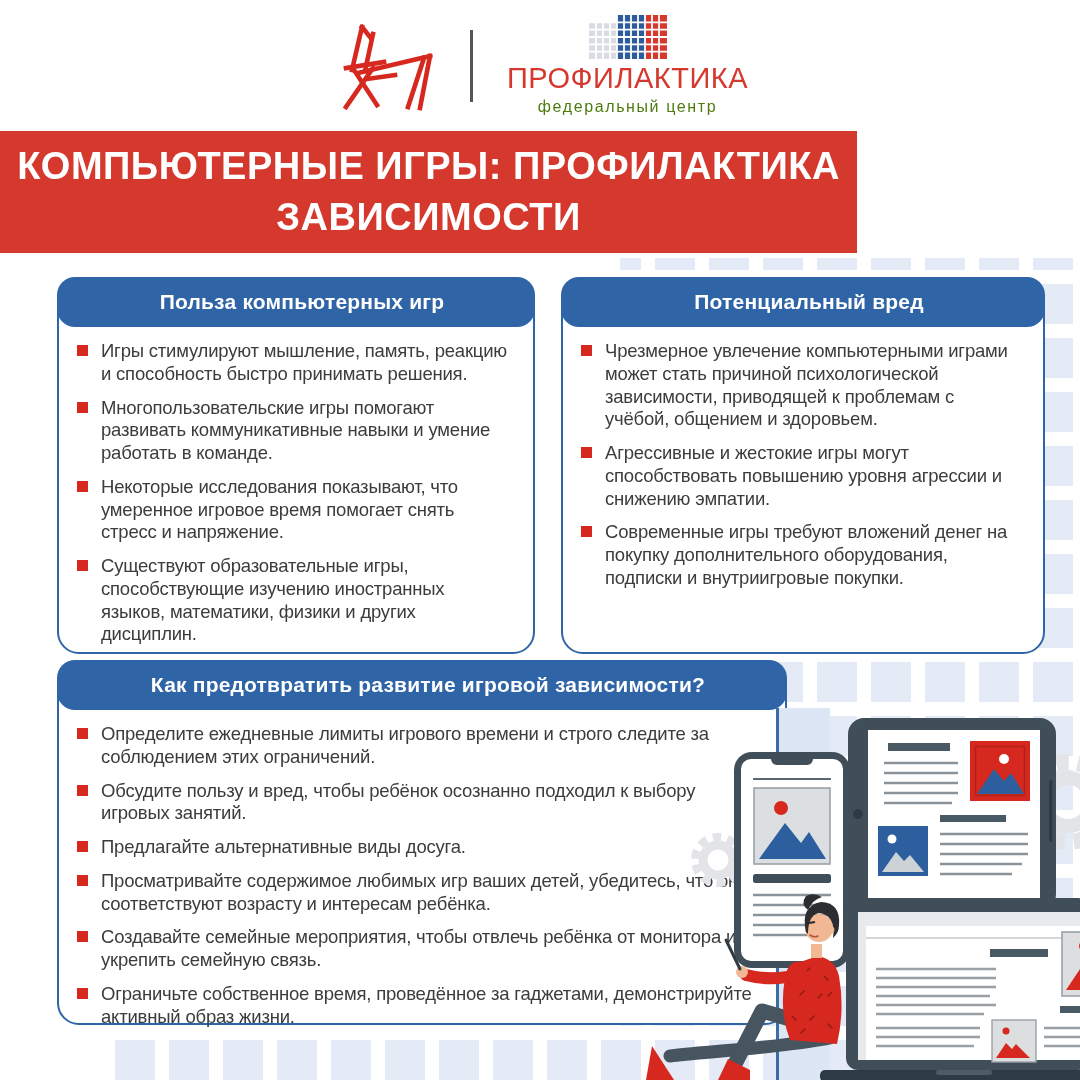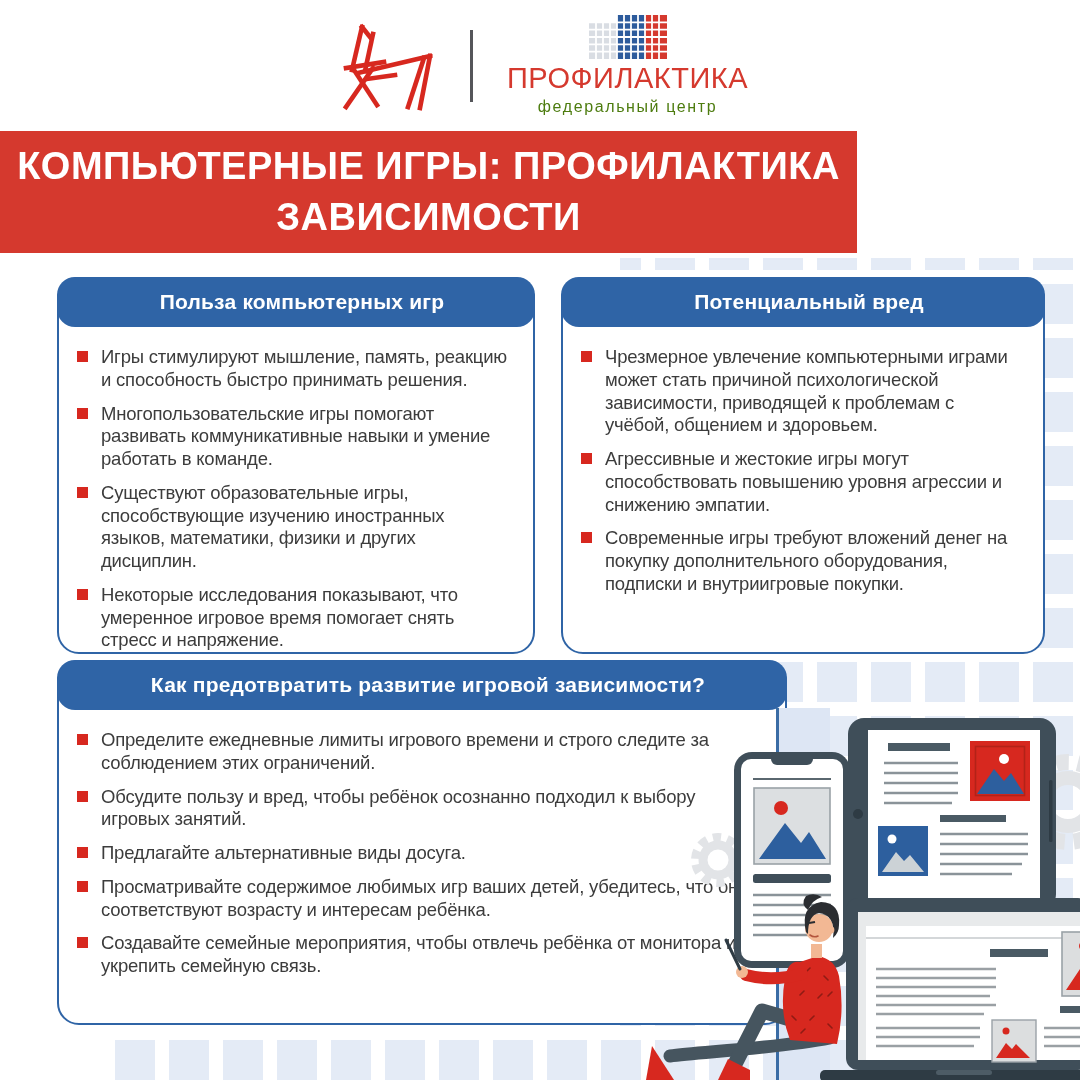--- a/index.html
+++ b/index.html
@@ -52,21 +52,21 @@
   .card {
     position: absolute;
     background: #ffffff;
     border: 2px solid #2f64a6;
     border-radius: 22px;
     z-index: 3;
   }
   .card-header {
     background: #2f64a6;
     border-radius: 18px;
-    margin: -2px -2px 6px -2px;
+    margin: -2px -2px 0 -2px;
     height: 50px;
     display: flex; align-items: center; justify-content: center; padding-left: 12px;
   }
   .card-title { color:#fff; font-weight: 700; font-size: 21px; letter-spacing: 0.2px; }
   .card-body { padding: 13px 20px 8px 18px; }
   ul.bullets { list-style: none; }
   ul.bullets li { display: flex; gap: 13px; margin-bottom: 11px; }
   .bullet-sq { flex: none; width: 11px; height: 11px; background: #d7281f; margin-top: 5px; }
   .item-text { font-size: 18.5px; line-height: 1.23; color: #3c3c3c; letter-spacing: -0.2px; }
   #card-benefits  { left: 57px;  top: 277px; width: 478px; height: 377px; }
@@ -141,25 +141,25 @@
         <li>
             <span class="bullet-sq"></span>
             <span class="item-text">Игры стимулируют мышление, память, реакцию и способность быстро принимать решения.</span>
           </li>
         <li>
             <span class="bullet-sq"></span>
             <span class="item-text">Многопользовательские игры помогают развивать коммуникативные навыки и умение работать в команде.</span>
           </li>
         <li>
             <span class="bullet-sq"></span>
+            <span class="item-text">Некоторые исследования показывают, что умеренное игровое время помогает снять стресс и напряжение.</span>
+          </li>
+        <li>
+            <span class="bullet-sq"></span>
             <span class="item-text">Существуют образовательные игры, способствующие изучению иностранных языков, математики, физики и других дисциплин.</span>
-          </li>
-        <li>
-            <span class="bullet-sq"></span>
-            <span class="item-text">Некоторые исследования показывают, что умеренное игровое время помогает снять стресс и напряжение.</span>
           </li>
       </ul>
     </div>
   </div>
 
   <div class="card" id="card-harm">
     <div class="card-header">
       <span class="card-title">Потенциальный вред</span>
     </div>
     <div class="card-body">
@@ -198,20 +198,24 @@
             <span class="bullet-sq"></span>
             <span class="item-text">Предлагайте альтернативные виды досуга.</span>
           </li>
         <li>
             <span class="bullet-sq"></span>
             <span class="item-text">Просматривайте содержимое любимых игр ваших детей, убедитесь, что они соответствуют возрасту и интересам ребёнка.</span>
           </li>
         <li>
             <span class="bullet-sq"></span>
             <span class="item-text">Создавайте семейные мероприятия, чтобы отвлечь ребёнка от монитора и укрепить семейную связь.</span>
+          </li>
+        <li>
+            <span class="bullet-sq"></span>
+            <span class="item-text">Ограничьте собственное время, проведённое за гаджетами, демонстрируйте активный образ жизни.</span>
           </li>
       </ul>
     </div>
   </div>
 
   <svg class="illu" viewBox="0 0 440 400">
 
     <g>
       <rect x="136" y="28" width="54" height="372" fill="#dde6f4"></rect>
       <rect x="136" y="28" width="3" height="372" fill="#3a6ca5"></rect>

